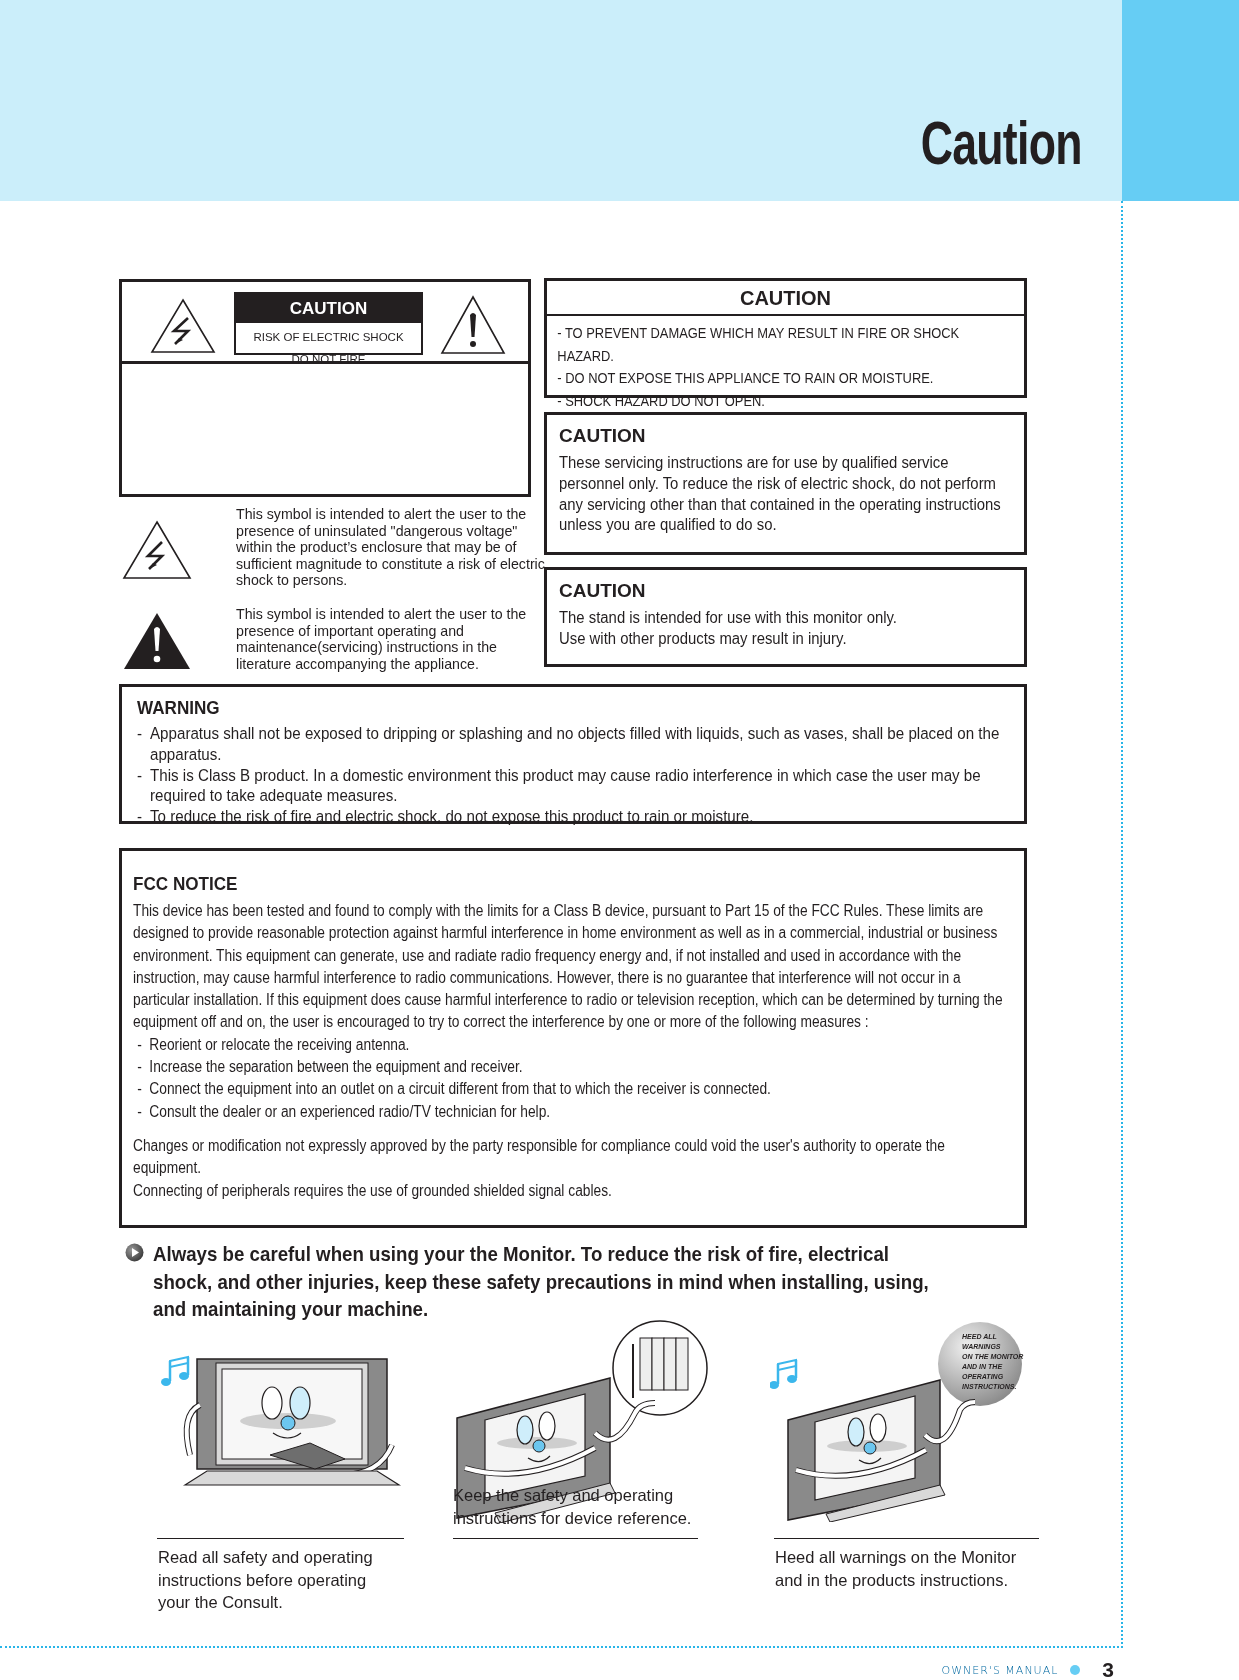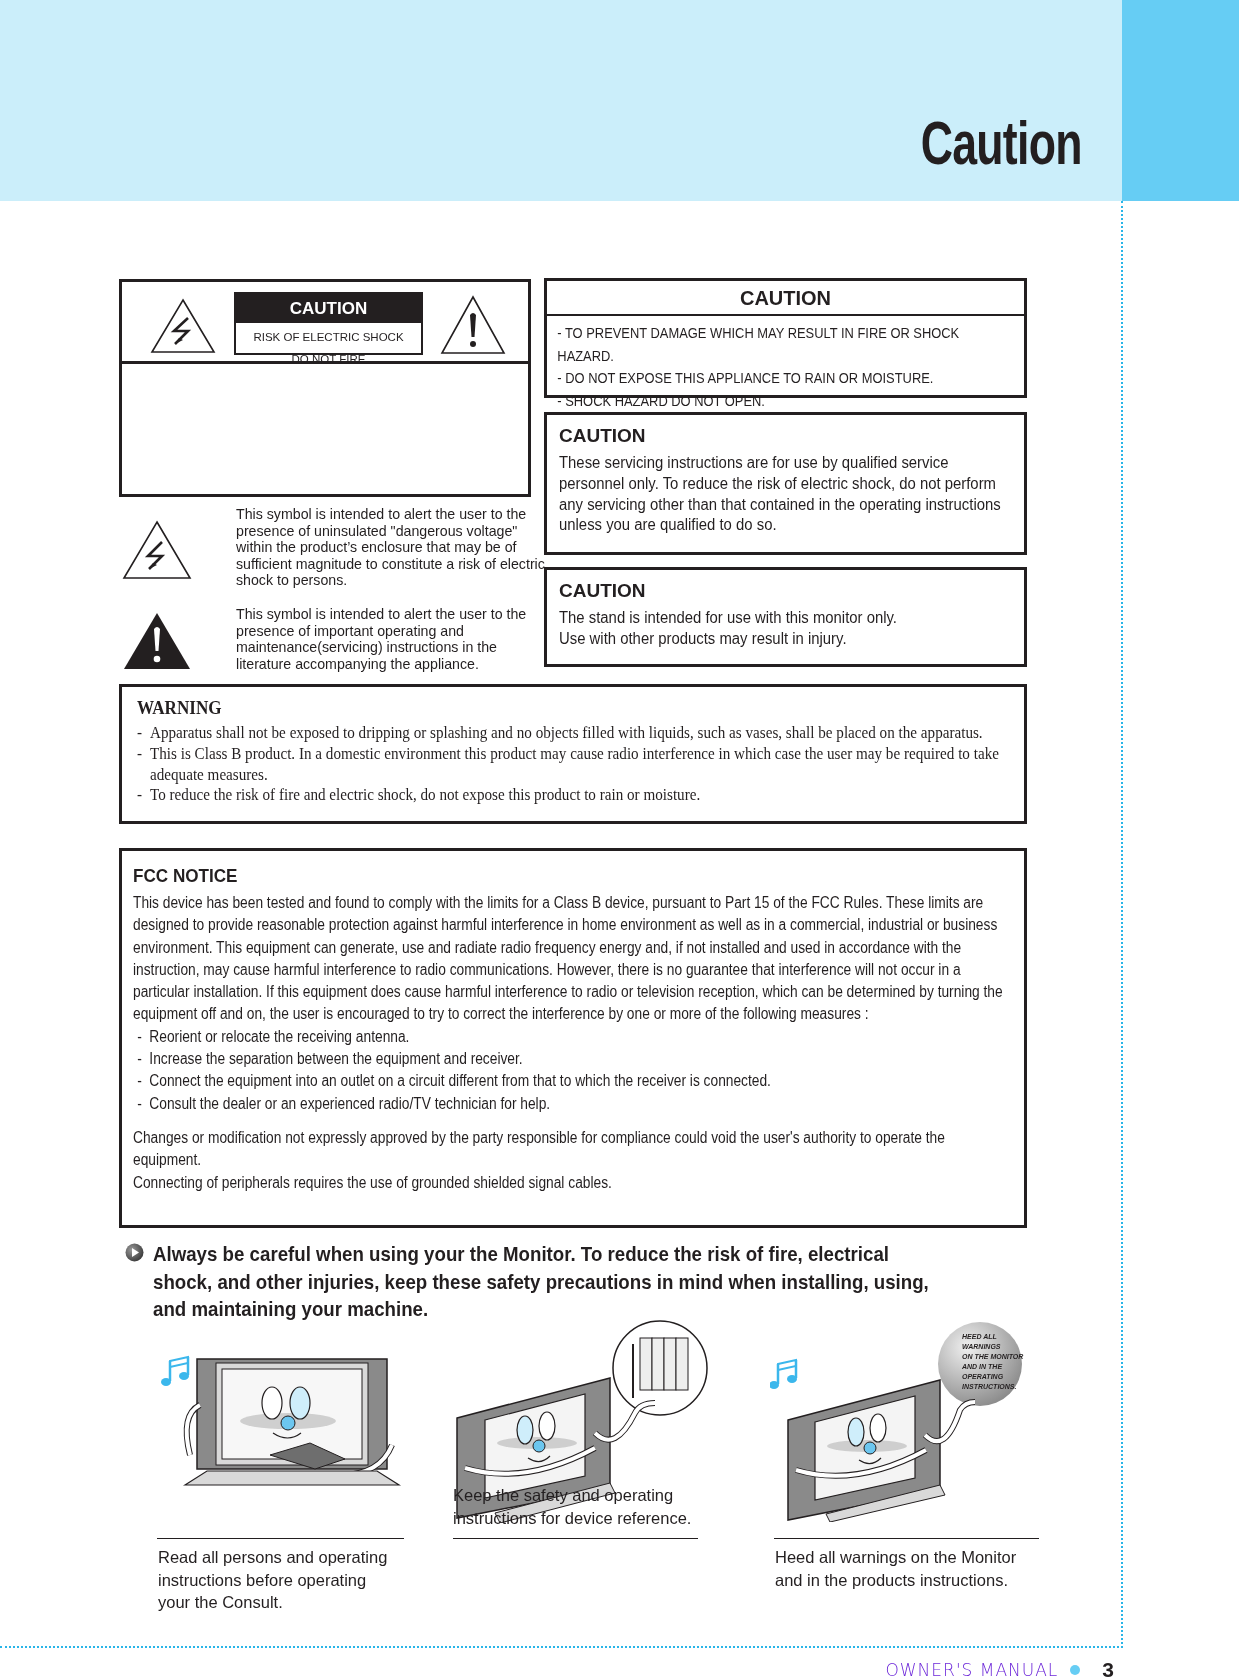--- a/index.html
+++ b/index.html
@@ -7,21 +7,21 @@
   body { position: relative; font-family: "Liberation Sans", sans-serif; color: #231f20; }
 
   .header-band { position: absolute; left: 0; top: 0; width: 1122px; height: 201px; background: #cbeefa; }
   .header-tab { position: absolute; left: 1122px; top: 0; width: 117px; height: 201px; background: #66cdf4; }
   .page-title { position: absolute; right: 157px; top: 112px; font-family: "Liberation Sans", sans-serif; font-weight: bold; font-size: 62px; letter-spacing: -1px; transform: scaleX(0.72); transform-origin: right center; color: #231f20; line-height: 1; }
 
   .dotted-v { position: absolute; left: 1121px; top: 201px; width: 0; height: 1447px; border-left: 2px dotted #29b5e8; }
   .dotted-h { position: absolute; left: 0; top: 1646px; width: 1123px; height: 0; border-top: 2px dotted #29b5e8; }
 
   .footer { position: absolute; right: 125px; top: 1658px; display: flex; align-items: center; gap: 12px; }
-  .footer-label { font-family: "DejaVu Sans", sans-serif; font-size: 17px; letter-spacing: 1px; color: #6d28d9; font-weight: 300; }
+  .footer-label { font-family: "DejaVu Sans", sans-serif; font-size: 11px; letter-spacing: 1px; color: #0369a1; font-weight: 300; }
   .footer-dot { width: 10px; height: 10px; border-radius: 50%; background: #66cdf4; }
   .footer-page { font-weight: bold; font-size: 21px; margin-left: 10px; }
 
   .box { position: absolute; border: 3px solid #231f20; background: #fff; }
 
   
   .label-box { left: 119px; top: 279px; width: 412px; height: 218px; }
   .label-top { height: 82px; border-bottom: 3px solid #231f20; position: relative; }
   .tri-bolt { position: absolute; left: 28px; top: 16px; width: 66px; height: 56px; }
   .tri-excl { position: absolute; left: 318px; top: 13px; width: 66px; height: 60px; }
@@ -37,26 +37,26 @@
   
   .caution1 { left: 544px; top: 278px; width: 483px; height: 120px; }
   .caution1 .head { height: 35px; border-bottom: 2px solid #231f20; text-align: center; font-weight: bold; font-size: 20px; line-height: 34px; }
   .caution1 ul { list-style: none; padding: 6px 0 0 12px; font-size: 15px; line-height: 22.5px; transform: scaleX(0.86); transform-origin: left; width: 540px; }
 
   .caution2 { left: 544px; top: 412px; width: 483px; height: 143px; padding: 10px 12px; }
   .caution3 { left: 544px; top: 567px; width: 483px; height: 100px; padding: 10px 12px; }
   .c-head { font-weight: bold; font-size: 19px; line-height: 22px; margin-bottom: 6px; }
   .c-body { font-size: 16px; line-height: 20.8px; transform: scaleX(0.93); transform-origin: left; width: 490px; }
 
-  .warning { left: 119px; top: 684px; width: 908px; height: 140px; padding: 10px 15px; font-family: Liberation Serif, serif; }
+  .warning { left: 119px; top: 684px; width: 908px; height: 140px; padding: 10px 15px; }
   .warning .c-head { transform: scaleX(0.9); transform-origin: left; margin-bottom: 4px; }
   .bul { display: flex; font-size: 16.3px; line-height: 20.8px; transform: scaleX(0.93); transform-origin: left; width: 940px; }
   .bul .dash { width: 14px; flex: none; }
 
-  .fcc { left: 119px; top: 848px; width: 908px; height: 380px; padding: 14px 11px; }
+  .fcc { left: 119px; top: 848px; width: 908px; height: 380px; padding: 22px 11px; }
   .fcc .c-head { transform: scaleX(0.9); transform-origin: left; margin-bottom: 5px; }
   .fcc p { font-size: 16px; line-height: 22.3px; transform: scaleX(0.86); transform-origin: left; width: 1020px; }
   .fcc .bul { font-size: 16px; line-height: 22.3px; transform: scaleX(0.86); width: 1020px; padding-left: 5px; }
   .fcc .gap { height: 12px; }
 
   .intro { position: absolute; left: 125px; top: 1240px; width: 900px; display: flex; }
   .intro-icon { width: 28px; flex: none; padding-top: 3px; }
   .intro-text { font-weight: bold; font-size: 21px; line-height: 27.5px; transform: scaleX(0.89); transform-origin: left; width: 1000px; }
 
   .illus { position: absolute; }
@@ -209,21 +209,21 @@
   <path d="M113,78 q15,10 28,0" fill="none" stroke="#231f20" stroke-width="1.2"></path>
   <path d="M30,100 q-10,-40 10,-50" fill="none" stroke="#231f20" stroke-width="6"></path>
   <path d="M30,100 q-10,-40 10,-50" fill="none" stroke="#fff" stroke-width="4"></path>
   <path d="M180,120 q40,0 52,-30" fill="none" stroke="#231f20" stroke-width="6"></path>
   <path d="M180,120 q40,0 52,-30" fill="none" stroke="#fff" stroke-width="4"></path>
   <path d="M110,100 l40,-12 l35,16 l-30,10 z" fill="#6e6e6e" stroke="#231f20" stroke-width="1"></path>
   <path d="M25,130 l22,-14 h170 l22,14 z" fill="#d9d9d9" stroke="#231f20" stroke-width="1.2"></path>
 </svg>
 <div class="cap-rule" style="left:157px; top:1538px; width:247px;"></div>
 <div class="caption" style="left:158px; top:1546px;">
-  <div>Read all persons and operating</div>
+  <div>Read all safety and operating</div>
   <div>instructions before operating</div>
   <div>your the Consult.</div>
 </div>
 
 <svg class="illus" style="left:455px; top:1318px;" width="260" height="205" viewBox="0 0 260 205">
   <circle cx="205" cy="50" r="47" fill="#fff" stroke="#231f20" stroke-width="1.5"></circle>
   <g>
     <rect x="185" y="20" width="12" height="52" fill="#eee" stroke="#231f20"></rect>
     <rect x="197" y="20" width="12" height="52" fill="#eee" stroke="#231f20"></rect>
     <rect x="209" y="20" width="12" height="52" fill="#eee" stroke="#231f20"></rect>

